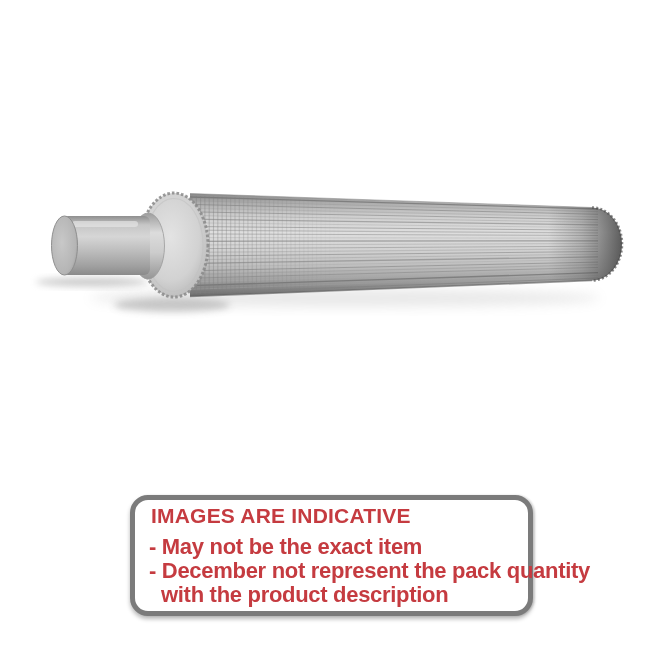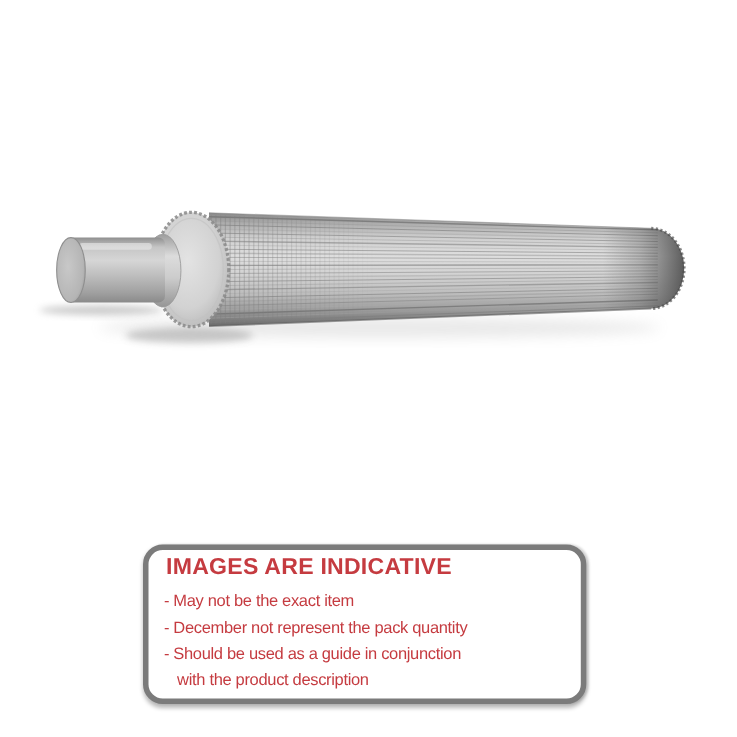--- a/index.html
+++ b/index.html
@@ -41,23 +41,23 @@
     color: var(--notice-color, #c53b40);
     font-size: 21px;
     line-height: 26px;
     font-weight: bold;
     letter-spacing: 0.2px;
     margin: 0 0 6px 2px;
     white-space: nowrap;
   }
   .notice-line {
     color: var(--notice-color, #c53b40);
-    font-size: 15px;
+    font-size: 22px;
     line-height: 24px;
-    font-weight: normal;
+    font-weight: bold;
     letter-spacing: -0.3px;
     white-space: nowrap;
   }
   .notice-line.indent {
     padding-left: 12px;
   }
 </style>
 </head>
 <body>
 
@@ -199,17 +199,16 @@
     <ellipse cx="148" cy="246" rx="16.5" ry="33" fill="url(#flangeGrad)" stroke="#9a9a9a" stroke-width="0.8"></ellipse>
     <rect x="62" y="216" width="88" height="59" rx="6" fill="url(#shaftGrad)"></rect>
     <rect x="72" y="221" width="66" height="6" rx="3" fill="#e6e6e6" opacity="0.65"></rect>
     <ellipse cx="64.5" cy="245.5" rx="13" ry="29.5" fill="url(#shaftFaceGrad)" stroke="#8f8f8f" stroke-width="1"></ellipse>
   </svg>
 
   <div class="notice-box">
     <div class="notice-title">IMAGES ARE INDICATIVE</div>
     <div class="notice-line">- May not be the exact item</div>
     <div class="notice-line">- December not represent the pack quantity</div>
-    <div class="notice-line">- Should be used as a guide in conjunction</div>
     <div class="notice-line indent">with the product description</div>
   </div>
 
 </div>
 
 </body></html>

